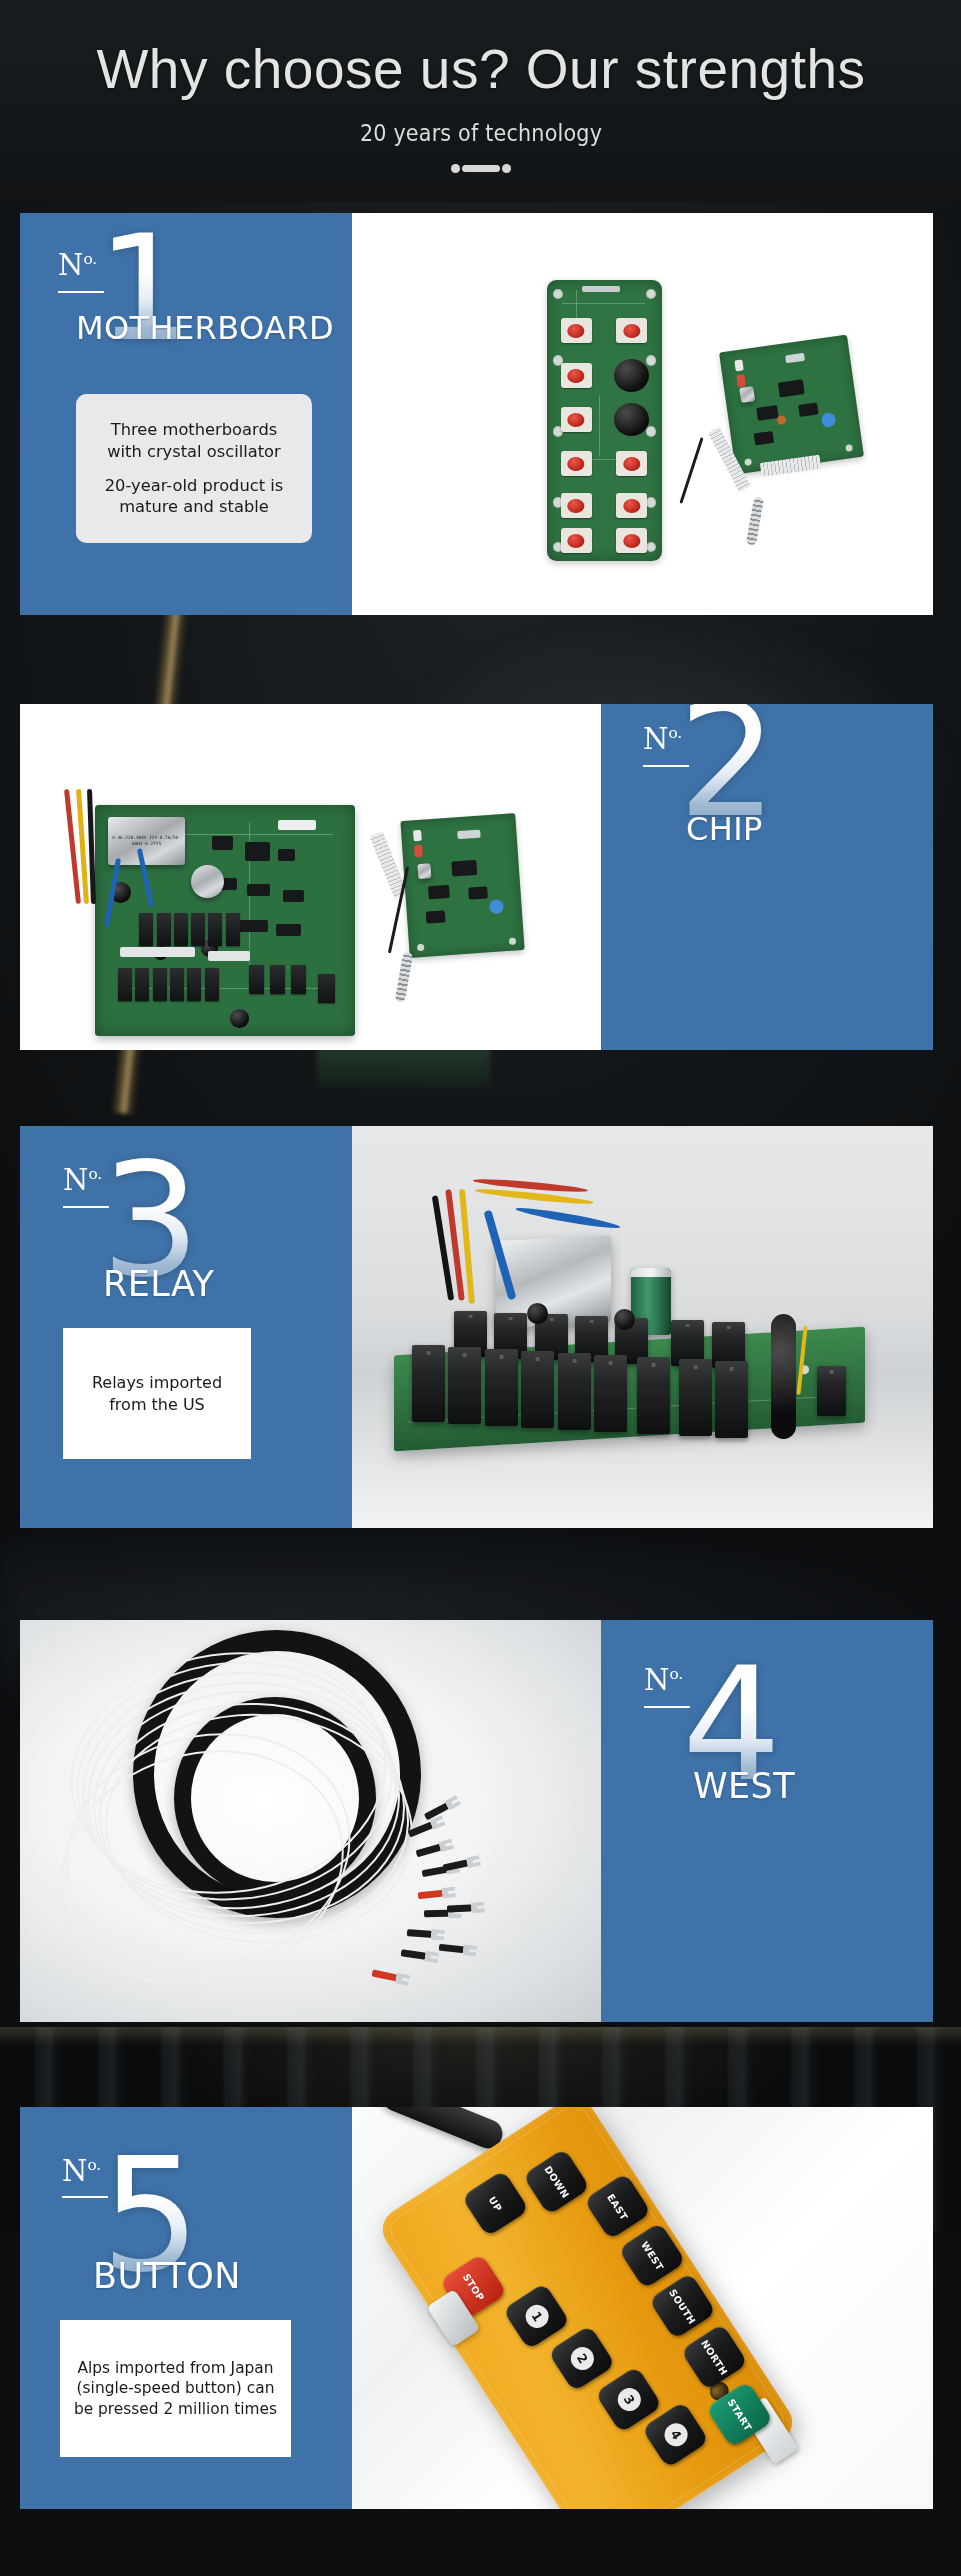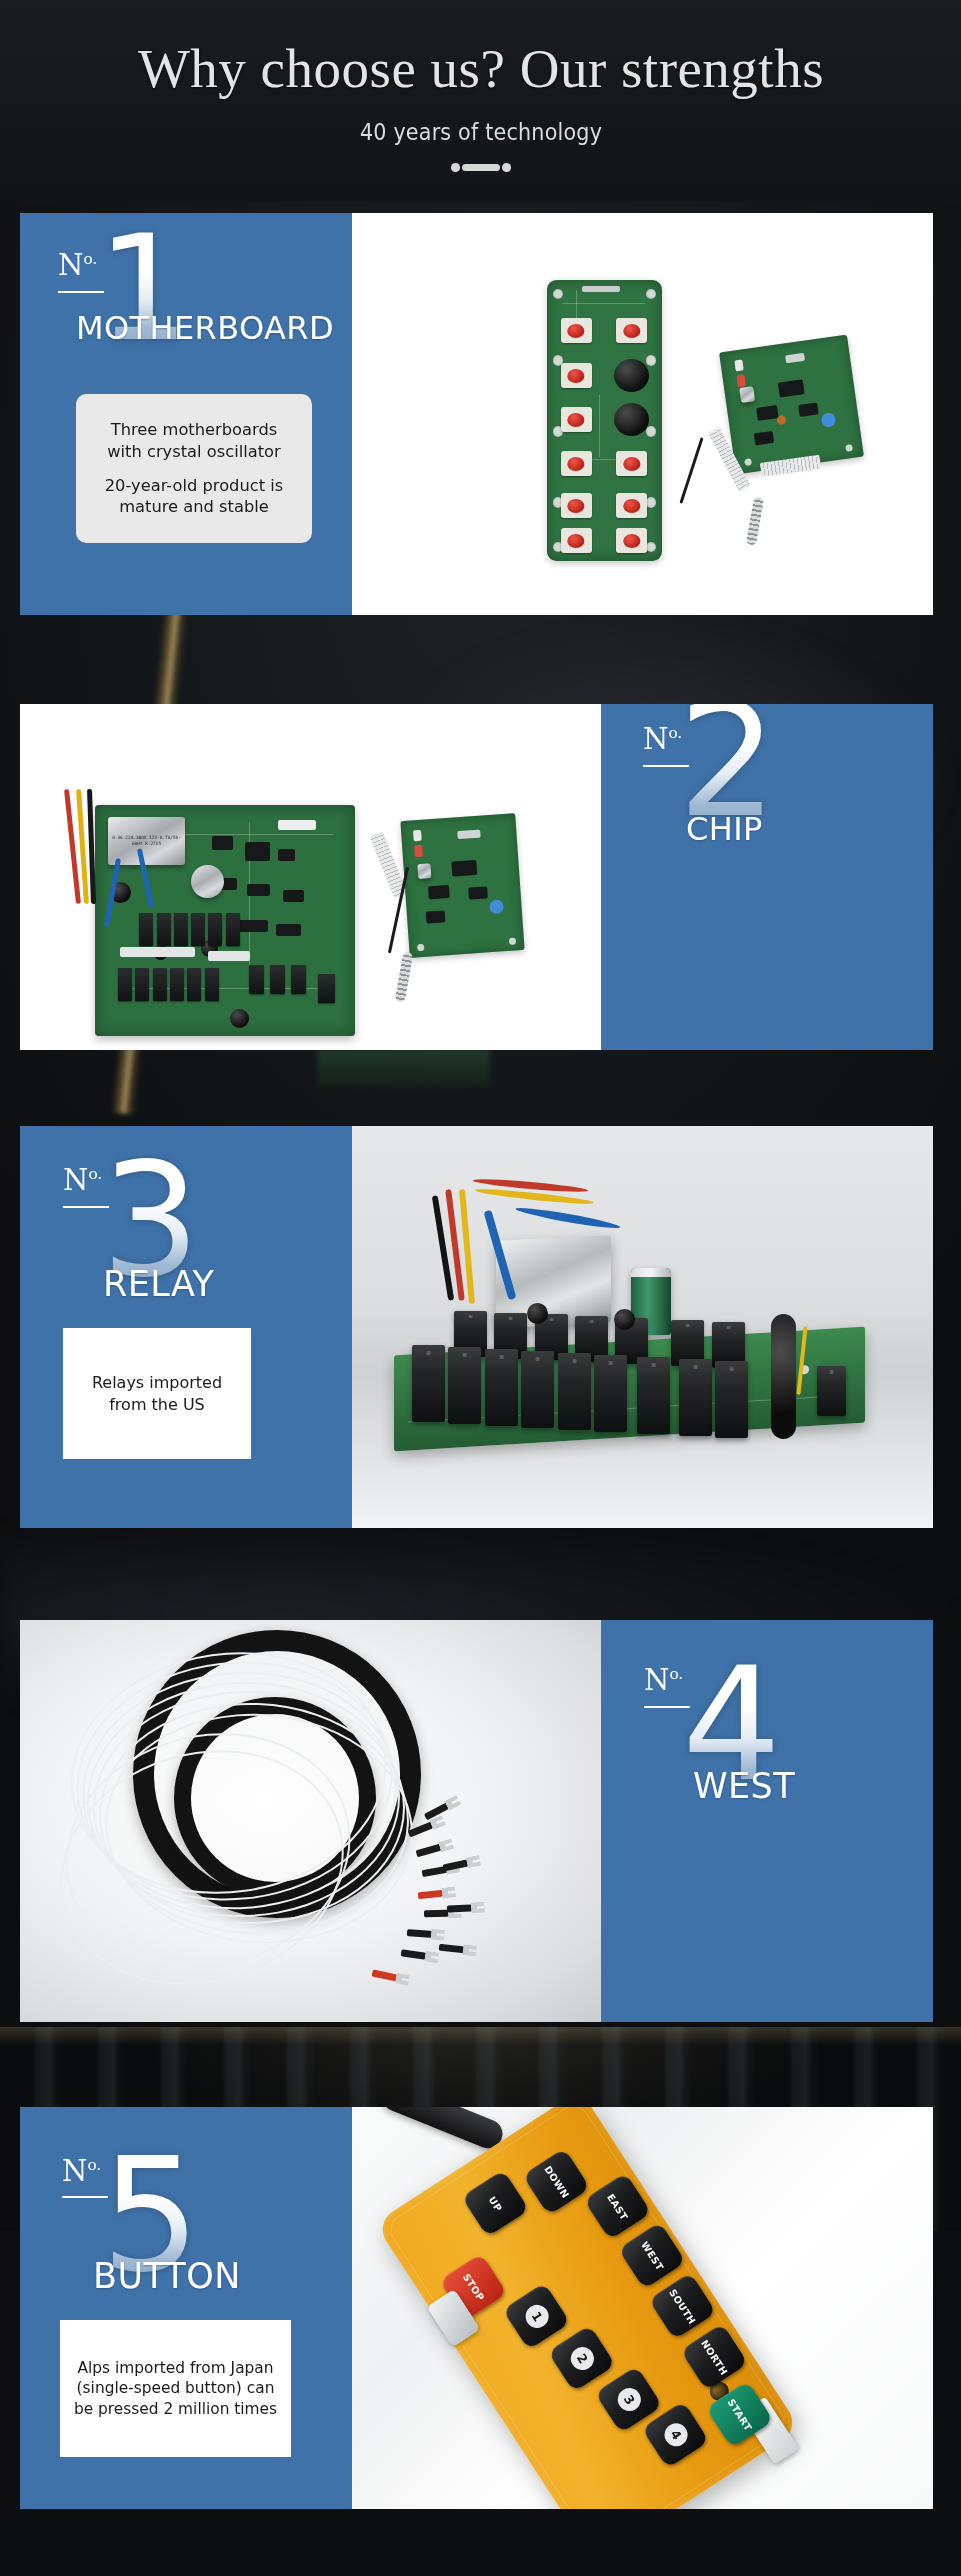--- a/index.html
+++ b/index.html
@@ -56,21 +56,21 @@
   }
   .bg-topbar {
     position:absolute; left:0; top:0; width:962px; height:202px;
     background:linear-gradient(180deg,#1a1d20 0%, #141719 70%, #121416 100%);
   }
 
   
   .header { position:relative; z-index:3; padding-top:37px; text-align:center; }
   .title {
     font-size:55px; font-weight:400; color:#e3e4e4; letter-spacing:0.5px;
-    font-family:Liberation Serif, serif;
+    font-family:Liberation Sans, sans-serif;
     text-shadow:0 1px 2.9px rgba(0,0,0,.7);
   }
   .subtitle {
     margin-top:19px; font-size:23px; color:#dcdddd; font-weight:400; letter-spacing:0.2px;
     font-family:"DejaVu Sans Condensed","Liberation Sans", sans-serif;
   }
   .ornament { margin:16.3px auto 0; width:92px; height:11.5px; position:relative; }
   .ornament .dot {
     position:absolute; top:1.9px; width:8.7px; height:8.7px; border-radius:50%; background:#d7d8d8;
   }
@@ -296,21 +296,21 @@
   <div class="bg-topbar"></div>
   <div class="bg-brass"></div>
   <div class="bg-glow-a"></div>
   <div class="bg-greenchip"></div>
   <div class="bg-glow-b"></div>
   <div class="bg-fins"></div>
 </div>
 
 <div class="header">
   <div class="title">Why choose us? Our strengths</div>
-  <div class="subtitle">40 years of technology</div>
+  <div class="subtitle">20 years of technology</div>
   <div class="ornament">
     <span class="dot l"></span>
     <span class="bar"></span>
     <span class="dot r"></span>
   </div>
 </div>
 
 <div class="section" id="sec1">
   <div class="panel-blue">
     <div class="numwrap">

